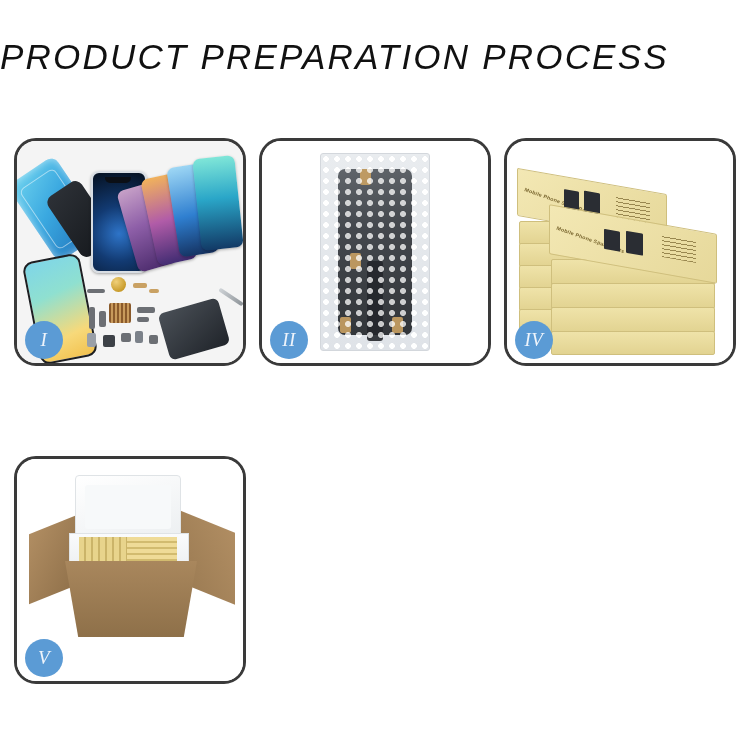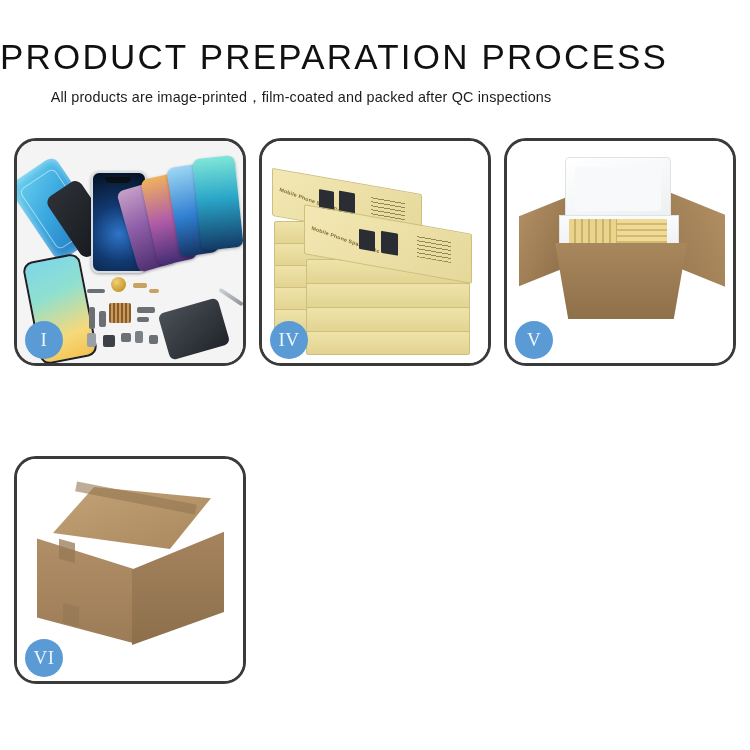--- a/index.html
+++ b/index.html
@@ -10,20 +10,21 @@
     width: 750px;
     height: 750px;
     background: #ffffff;
     font-family: "Liberation Sans", sans-serif;
     overflow: hidden;
   }
   .page {
     position: relative;
     width: 602px;
     height: 750px;
+    font-style: italic;
   }
 
   
   .header {
     padding-top: 38px;
     text-align: center;
   }
   .title {
     font-size: 35px;
     font-weight: 500;
@@ -399,21 +400,20 @@
     transform: skewY(16deg);
   }
 </style>
 </head>
 <body>
 
 <div class="page">
 
   <div class="header">
     <div class="title">PRODUCT PREPARATION PROCESS</div>
-    <div class="subtitle">All products are image-printed，film-coated and packed after QC inspections</div>
   </div>
 
   <div class="grid">
 
     <div class="panel">
       <div class="panel-inner p1">
         <div class="film"></div>
         <div class="darkphone"></div>
         <div class="glass"></div>
         <div class="fan">
@@ -438,20 +438,33 @@
           <i style="left:34px; top:56px; width:10px; height:9px;"></i>
           <i style="left:48px; top:54px; width:8px;  height:12px; background:#7b8189;"></i>
           <i style="left:62px; top:58px; width:9px;  height:9px;"></i>
           <div class="chassis"></div>
           <div class="tweezer"></div>
         </div>
       </div>
       <div class="badge">I</div>
     </div>
 
+    <div class="panel">
+      <div class="panel-inner p2">
+        <div class="bubblebag"></div>
+        <div class="bagscreen"></div>
+        <div class="bagflex"></div>
+        <div class="bagtape" style="left:98px; top:28px;"></div>
+        <div class="bagtape" style="left:88px; top:112px;"></div>
+        <div class="bagtape" style="left:78px; top:176px;"></div>
+        <div class="bagtape" style="left:130px; top:176px;"></div>
+        <div class="bagover"></div>
+      </div>
+      <div class="badge">II</div>
+    </div>
 
 
     <div class="panel">
       <div class="panel-inner p4">
         <div class="stack">
 
           <div class="sbox" style="left:4px;  top:58px;  width:104px; height:22px;"></div>
           <div class="sbox" style="left:4px;  top:80px;  width:104px; height:22px;"></div>
           <div class="sbox" style="left:4px;  top:102px; width:104px; height:22px;"></div>
           <div class="sbox" style="left:4px;  top:124px; width:104px; height:22px;"></div>
@@ -488,28 +501,15 @@
           <div class="c-foamlid"></div>
           <div class="c-foambox"></div>
           <div class="c-inner"></div>
           <div class="c-inner2"></div>
           <div class="c-body"></div>
         </div>
       </div>
       <div class="badge">V</div>
     </div>
 
-    <div class="panel">
-      <div class="panel-inner p6">
-        <div class="sealed">
-          <div class="sv-top"></div>
-          <div class="sv-left"></div>
-          <div class="sv-right"></div>
-          <div class="sv-seam"></div>
-          <div class="sv-tape1"></div>
-          <div class="sv-tape2"></div>
-        </div>
-      </div>
-      <div class="badge">VI</div>
-    </div>
 
   </div>
 </div>
 
 </body></html>

